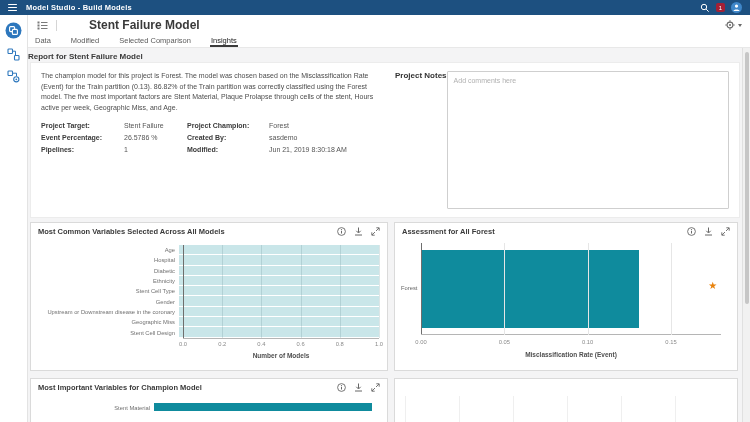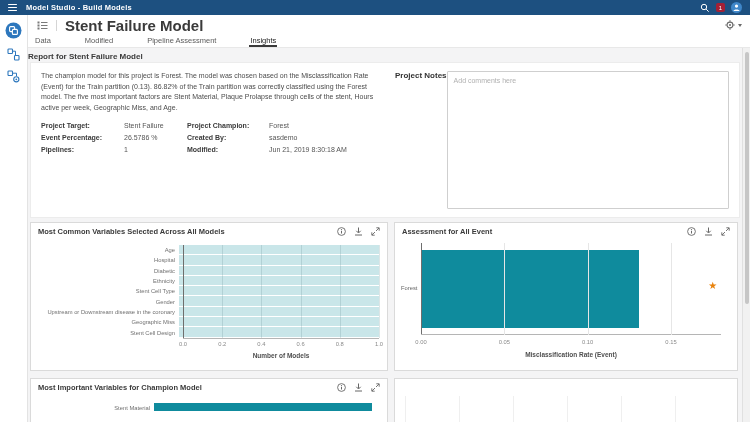--- a/index.html
+++ b/index.html
@@ -22,25 +22,25 @@
   
   .sidebar { position:absolute; left:0; top:15px; width:28px; height:407px;
     background:#fff; border-right:1px solid #e3e3e3; display:flex; flex-direction:column;
     align-items:center; padding-top:7px; gap:9px; z-index:5; }
 
   
   .app-header { position:absolute; left:28px; top:15px; width:722px; height:33px;
     background:#fff; border-bottom:1px solid #e8e8e8; }
   .title-row { display:flex; align-items:center; height:18px; padding:2px 8px 0 9px; }
   .vdivider { width:1px; height:11px; background:#d5d5d5; margin:0 8px; }
-  .page-title { font-size:15px; font-weight:bold; color:#3a3a3a; }
+  .page-title { font-size:12px; font-weight:bold; color:#3a3a3a;margin-left:24px; }
   .header-right { margin-left:auto; display:flex; align-items:center; gap:3px; }
   .caret-down { width:0; height:0; border-left:2.5px solid transparent;
     border-right:2.5px solid transparent; border-top:3px solid #6a6a6a; }
-  .tab-bar { display:flex; gap:32px; padding:2px 0 0 6px; height:14px; }
+  .tab-bar { display:flex; gap:18px; padding:2px 0 0 6px; height:14px; }
   .tab { font-size:7.5px; color:#5b5b5b; padding:1px 1px 3px; cursor:pointer; }
   .tab.active { color:#222; border-bottom:2px solid #3a3a3a; }
 
   
   .content { position:absolute; left:28px; top:48px; width:714px; height:374px;
     background:#f4f4f5; overflow:hidden; }
   .report-heading { font-size:8px; font-weight:bold; color:#3a3a3a;
     padding-top:4px; }
 
   .panel { position:absolute; left:2px; top:14px; width:710px; height:156px;
@@ -181,21 +181,21 @@
           <line x1="0.3" y1="5" x2="1.8" y2="5"></line>
             <line x1="8.2" y1="5" x2="9.7" y2="5"></line>
         </g>
       </svg>
       <div class="caret-down"></div>
     </div>
   </div>
   <div class="tab-bar">
       <span class="tab">Data</span>
       <span class="tab">Modified</span>
-      <span class="tab">Pipeline Assessment</span>
+      <span class="tab">Selected Comparison</span>
       <span class="tab active">Insights</span>
     </div>
 </div>
 
 <div class="content">
   <div class="report-heading">Report for Stent Failure Model</div>
 
   <div class="panel">
     <div class="summary">
       <div class="summary-text">The champion model for this project is Forest. The model was chosen based on the Misclassification Rate (Event) for the Train partition (0.13). 86.82% of the Train partition was correctly classified using the Forest model. The five most important factors are Stent Material, Plaque Prolapse through cells of the stent, Hours active per week, Geographic Miss, and Age.</div>
@@ -311,21 +311,21 @@
         <span class="xtick" style="left: 40%;">0.4</span>
         <span class="xtick" style="left: 60%;">0.6</span>
         <span class="xtick" style="left: 80%;">0.8</span>
         <span class="xtick" style="left: 100%;">1.0</span>
       </div>
     <div class="x-title">Number of Models</div>
   </div>
 
   <div class="card" id="card2">
     <div class="card-head">
-      <div class="chart-title">Assessment for All Event</div>
+      <div class="chart-title">Assessment for All Forest</div>
       <div class="chart-icons">
         <svg width="9" height="9" viewBox="0 0 9 9">
             <circle cx="4.5" cy="4.5" r="3.9" fill="none" stroke="#676767" stroke-width="0.9"></circle>
             <line x1="4.5" y1="4" x2="4.5" y2="6.5" stroke="#676767" stroke-width="1"></line>
             <circle cx="4.5" cy="2.7" r="0.6" fill="#676767"></circle>
           </svg>
         <svg width="9" height="9" viewBox="0 0 9 9">
             <line x1="4.5" y1="0.5" x2="4.5" y2="5.5" stroke="#676767" stroke-width="1"></line>
             <path d="M2.3 3.8 4.5 6 6.7 3.8" fill="none" stroke="#676767" stroke-width="1"></path>
             <line x1="1" y1="8" x2="8" y2="8" stroke="#676767" stroke-width="1"></line>

